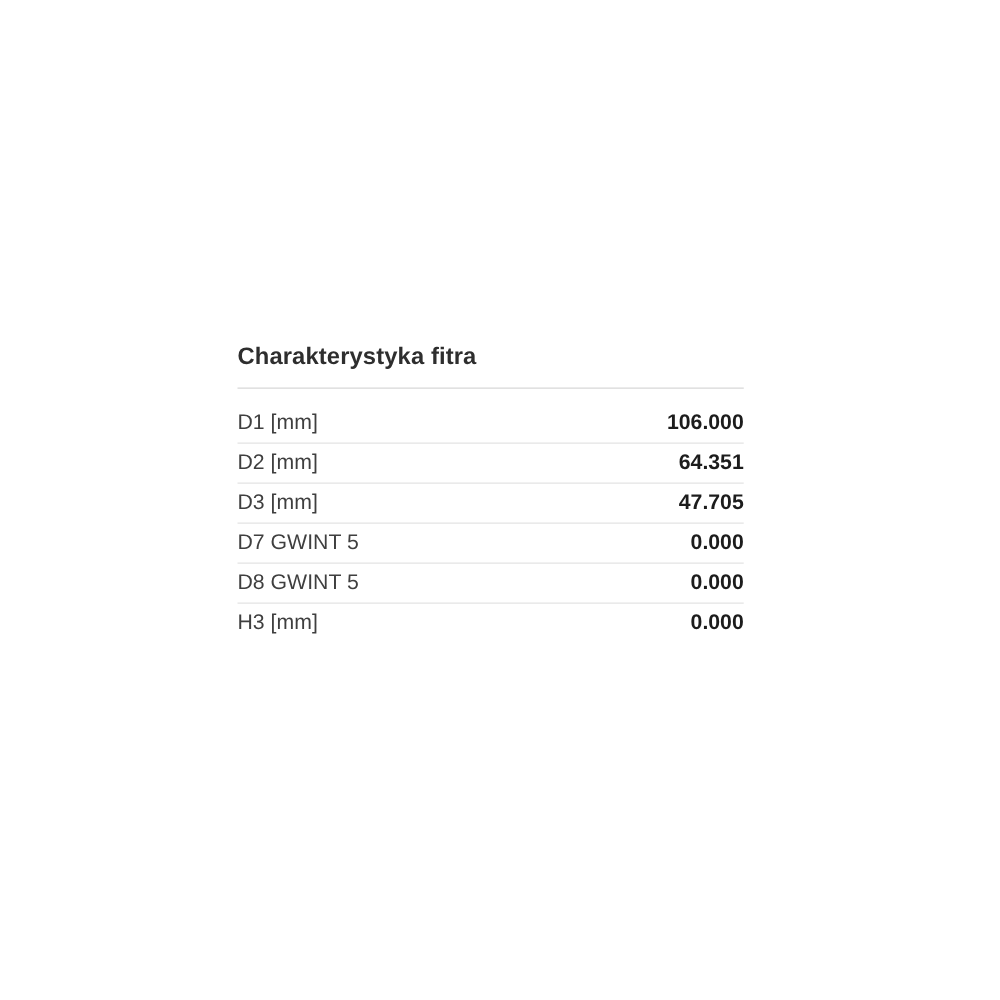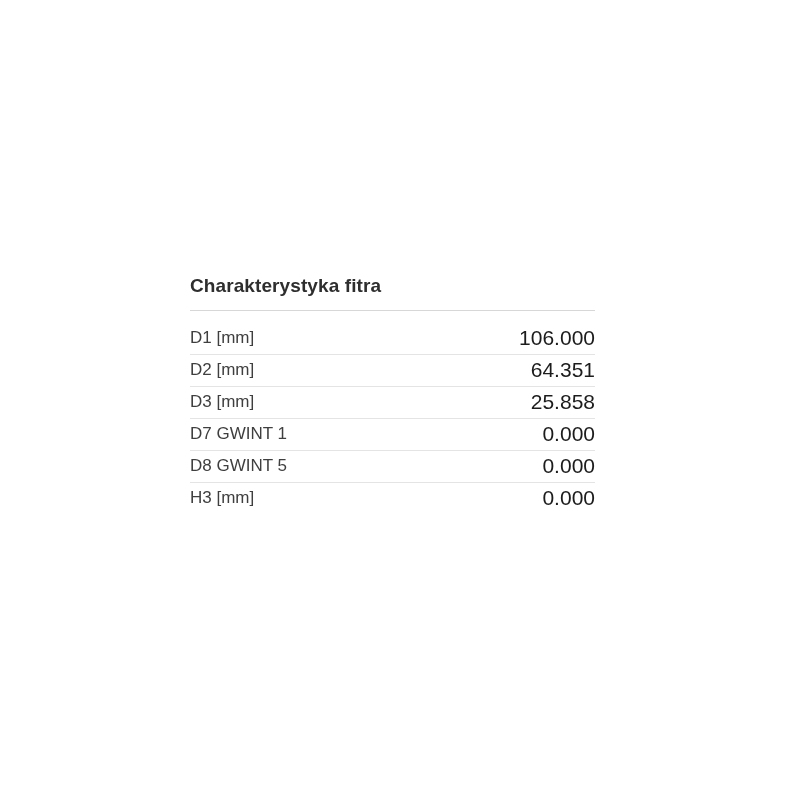--- a/index.html
+++ b/index.html
@@ -25,21 +25,21 @@
   .spec-rows{margin-top:12px;}
   .spec-row{
     display:flex;justify-content:space-between;align-items:flex-end;
     padding:5px 0 6px 0;border-bottom:1px solid var(--row-divider);
   }
   .spec-row:last-child{border-bottom:none;}
   .spec-label{
     font-size:17px;font-weight:400;color:var(--label-color);line-height:20px;
   }
   .spec-value{
-    font-size:21px;font-weight:400;color:var(--value-color);line-height:20px;
+    font-size:17px;font-weight:700;color:var(--value-color);line-height:20px;
     text-align:right;
   }
 </style>
 </head>
 <body>
 
 <div class="canvas">
   <section class="spec-panel">
     <h2 class="spec-title">Charakterystyka fitra</h2>
     <div class="spec-rows">
@@ -49,25 +49,25 @@
         <span class="spec-value">106.000</span>
       </div>
 
       <div class="spec-row">
         <span class="spec-label">D2 [mm]</span>
         <span class="spec-value">64.351</span>
       </div>
 
       <div class="spec-row">
         <span class="spec-label">D3 [mm]</span>
-        <span class="spec-value">25.858</span>
+        <span class="spec-value">47.705</span>
       </div>
 
       <div class="spec-row">
-        <span class="spec-label">D7 GWINT 1</span>
+        <span class="spec-label">D7 GWINT 5</span>
         <span class="spec-value">0.000</span>
       </div>
 
       <div class="spec-row">
         <span class="spec-label">D8 GWINT 5</span>
         <span class="spec-value">0.000</span>
       </div>
 
 
 

